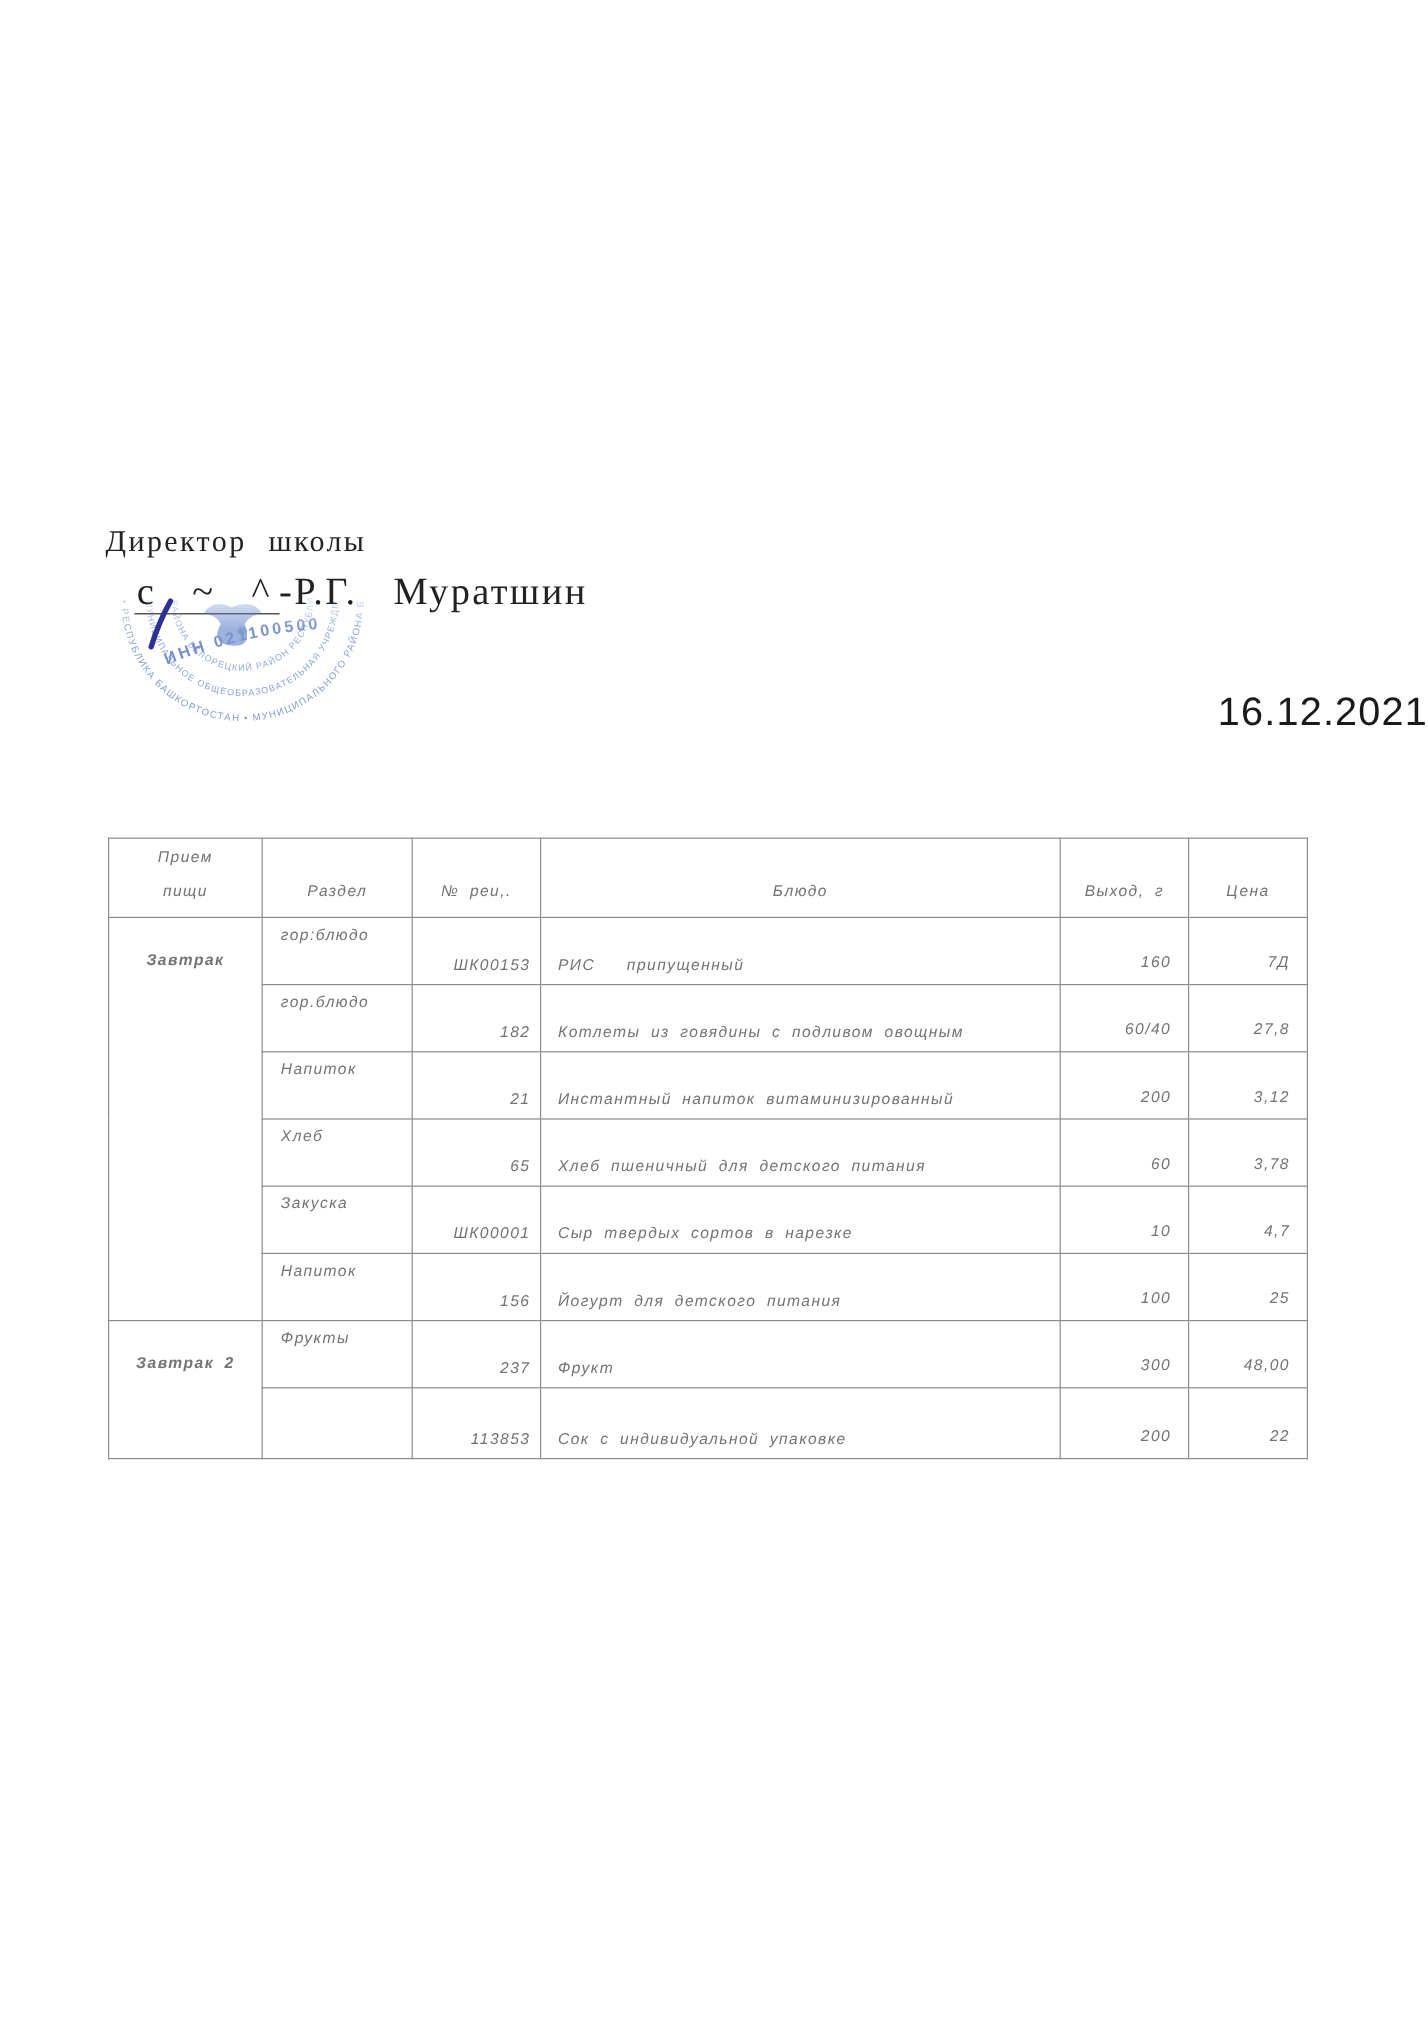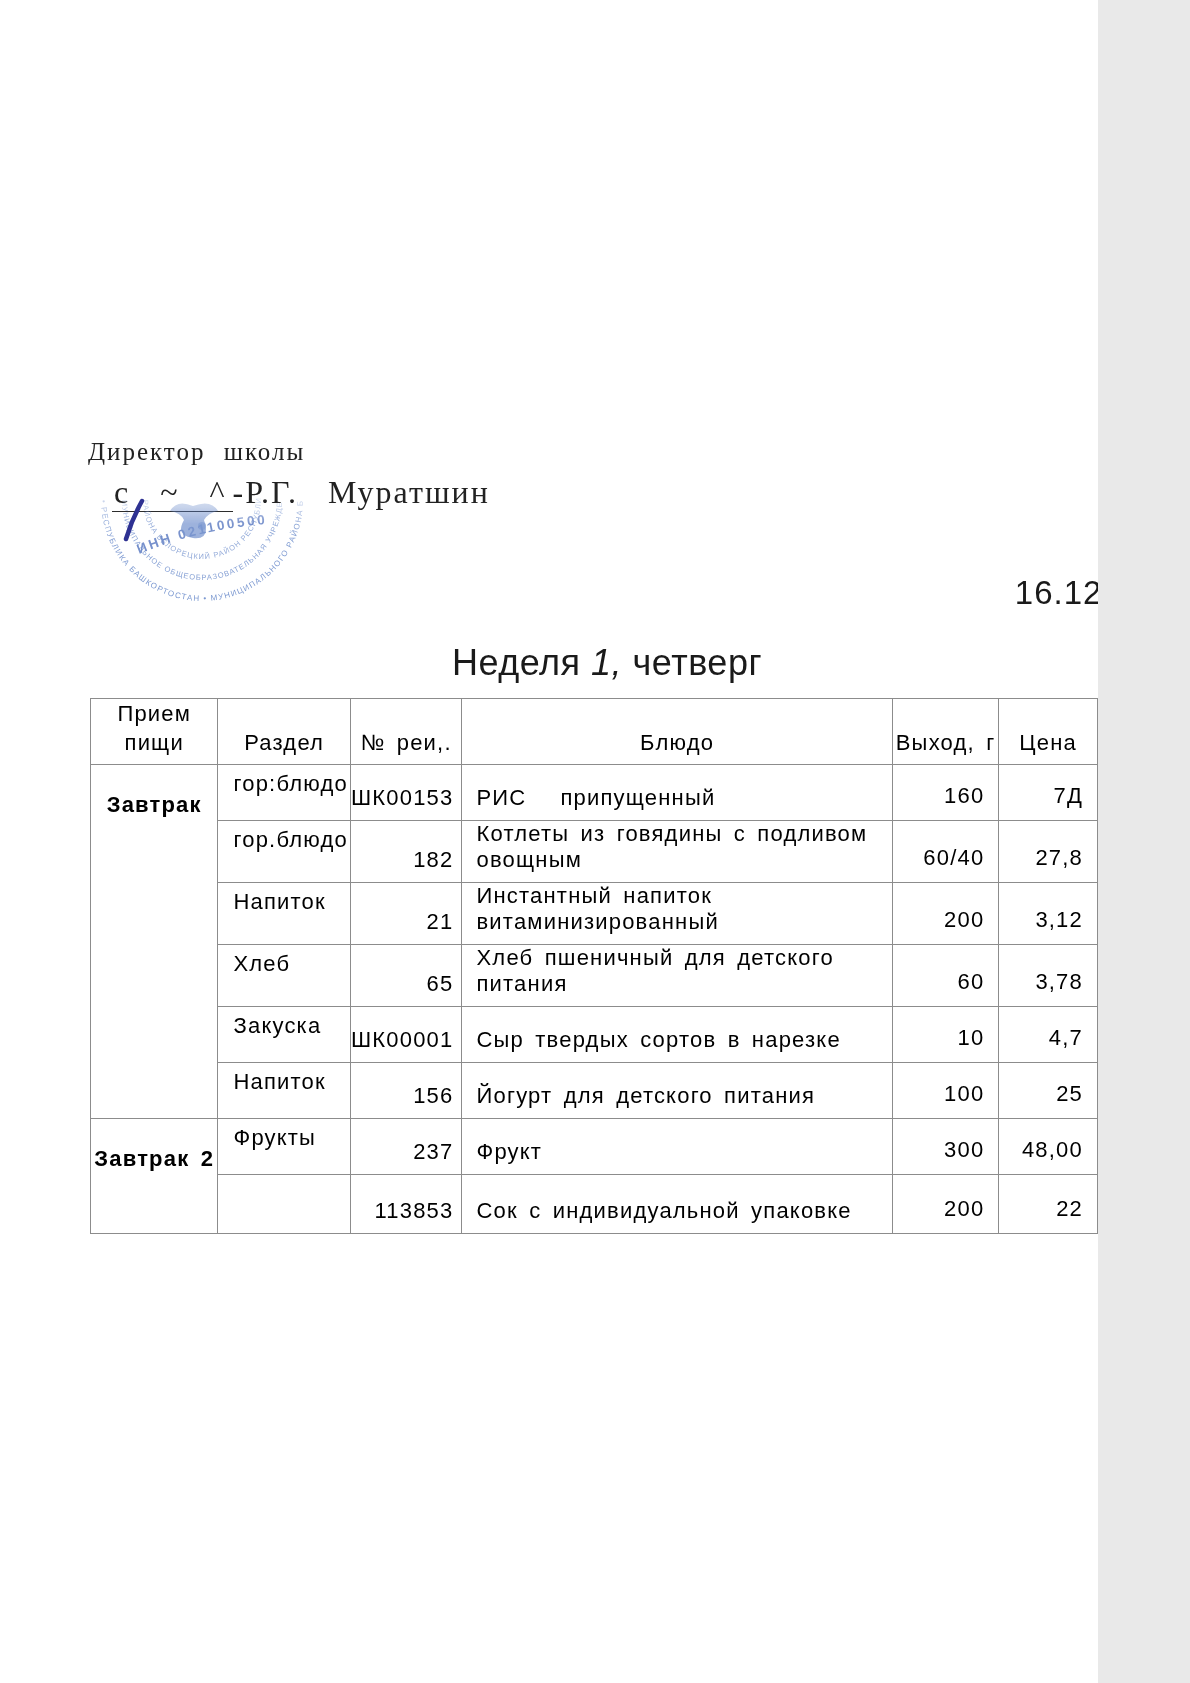--- a/index.html
+++ b/index.html
@@ -1,18 +1,18 @@
 <!DOCTYPE html>
 <html><head>
 <meta charset="utf-8">
 <style>
   html,body{margin:0;padding:0;background:#e9e9e9;}
   .page{
     position:relative;
-    width:1098px;height:1683px;
+    width:1190px;height:1683px;
     background:#ffffff;
     overflow:hidden;
     font-family:"Liberation Sans",sans-serif;
     color:#1f1f1f;
   }
   
   .director-line{
     position:absolute;left:88px;top:438px;
     font-family:"Liberation Serif",serif;
     font-size:25px;letter-spacing:2px;word-spacing:10px;
@@ -42,22 +42,23 @@
   .doc-subtitle{
     position:absolute;left:0;top:642px;width:1190px;
     text-align:center;padding-left:24px;box-sizing:border-box;
     font-size:36px;letter-spacing:.5px;color:#1a1a1a;
   }
   .doc-subtitle .it{font-style:italic;}
   
   .menu-table{
     position:absolute;left:90px;top:698px;
     border-collapse:collapse;table-layout:fixed;
-    font-size:22px;letter-spacing:1.2px;word-spacing:4px;
-    color:#000000;
+    font-size:13px;letter-spacing:1.2px;word-spacing:4px;
+    color:#737373;
+    font-style:italic;
   }
   .menu-table td,.menu-table th{
     border:1px solid #8c8c8c;
     padding:0;margin:0;font-weight:normal;
     overflow:hidden;
   }
   .menu-table thead tr{height:60px;}
   .menu-table tbody tr{height:56px;}
   .menu-table th{vertical-align:bottom;text-align:center;padding-bottom:7px;line-height:29px;}
   td.meal{
@@ -114,21 +115,20 @@
           <circle cx="117" cy="40" r="4" opacity="0.6"></circle>
         </g>
       </g>
 
       <path d="M 57 15 Q 47 33 41 53" fill="none" stroke="#2e3192" stroke-width="4.5" stroke-linecap="round"></path>
     </svg>
   </div>
 
   <div class="doc-date">16.12.2021</div>
 
-  <div class="doc-subtitle"><span>Неделя </span><span class="it">1,</span><span> четверг</span></div>
 
   <table class="menu-table">
     <colgroup>
       <col style="width:128px">
         <col style="width:125px">
         <col style="width:107px">
       <col style="width:433px">
         <col style="width:107px">
         <col style="width:99px">
     </colgroup>

